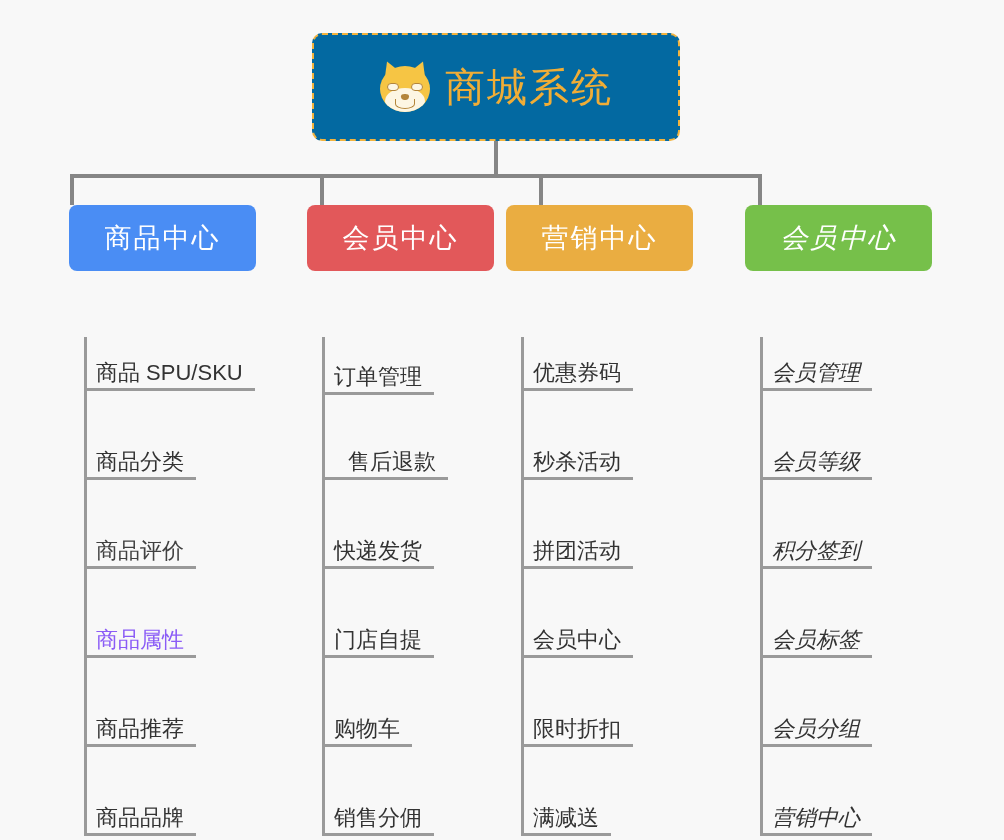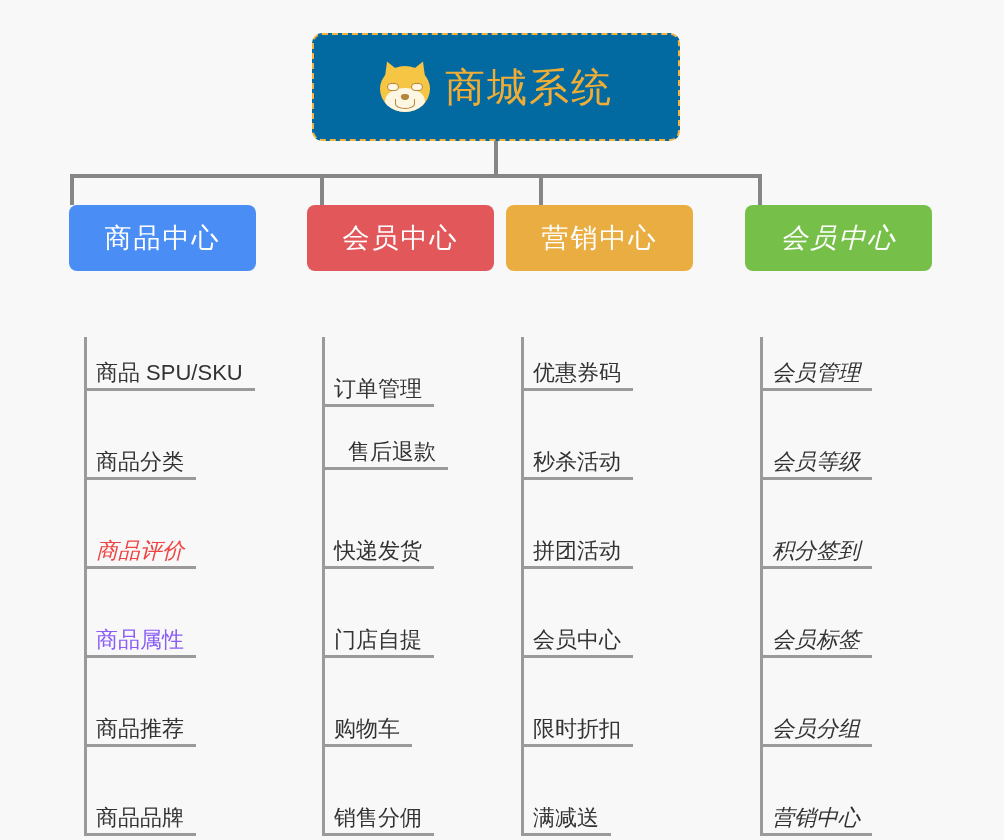--- a/index.html
+++ b/index.html
@@ -213,43 +213,43 @@
         </div>
         <div class="leaf-list">
           <div class="trunk" style="top: 66px; height: 499px; background: rgb(154, 154, 154);"></div>
           <div class="leaf" style="top: 76px; border-bottom-color: rgb(154, 154, 154);">
             <span class="leaf-label" style="color: rgb(51, 51, 51); text-align: center;">商品 SPU/SKU</span>
           </div>
           <div class="leaf" style="top: 165px; border-bottom-color: rgb(154, 154, 154);">
             <span class="leaf-label" style="color: rgb(51, 51, 51);">商品分类</span>
           </div>
           <div class="leaf" style="top: 254px; border-bottom-color: rgb(154, 154, 154);">
-            <span class="leaf-label" style="color: #ef4444; font-style: italic;">商品评价</span>
+            <span class="leaf-label" style="color: #404040;">商品评价</span>
           </div>
           <div class="leaf" style="top: 343px; border-bottom-color: rgb(154, 154, 154);">
             <span class="leaf-label" style="color: #8b5cf6;">商品属性</span>
           </div>
           <div class="leaf" style="top: 432px; border-bottom-color: rgb(154, 154, 154); align-items: flex-end;">
             <span class="leaf-label" style="color: rgb(51, 51, 51);">商品推荐</span>
           </div>
           <div class="leaf" style="top: 521px; border-bottom-color: rgb(154, 154, 154); align-items: flex-end;">
             <span class="leaf-label" style="color: rgb(51, 51, 51);">商品品牌</span>
           </div>
         </div>
       </div>
       <div class="column" style="left: 307px; width: 187px;">
         <div class="cat-box" style="background: rgb(226, 88, 90); width: 187px;">
           <span class="cat-label">会员中心</span>
         </div>
         <div class="leaf-list">
           <div class="trunk" style="top: 66px; height: 499px; background: rgb(154, 154, 154);"></div>
-          <div class="leaf" style="top: 92px; border-bottom-color: rgb(154, 154, 154);">
+          <div class="leaf" style="top: 80px; border-bottom-color: rgb(154, 154, 154);">
             <span class="leaf-label" style="color: rgb(51, 51, 51);">订单管理</span>
           </div>
-          <div class="leaf" style="top: 155px; border-bottom-color: rgb(154, 154, 154); padding-left: 26px;">
+          <div class="leaf" style="top: 165px; border-bottom-color: rgb(154, 154, 154); padding-left: 26px;">
             <span class="leaf-label" style="color: rgb(51, 51, 51);">售后退款</span>
           </div>
           <div class="leaf" style="top: 254px; border-bottom-color: rgb(154, 154, 154);">
             <span class="leaf-label" style="color: rgb(51, 51, 51);">快递发货</span>
           </div>
           <div class="leaf" style="top: 343px; border-bottom-color: rgb(154, 154, 154);">
             <span class="leaf-label" style="color: rgb(51, 51, 51);">门店自提</span>
           </div>
           <div class="leaf" style="top: 432px; border-bottom-color: rgb(154, 154, 154);">
             <span class="leaf-label" style="color: rgb(51, 51, 51);">购物车</span>

